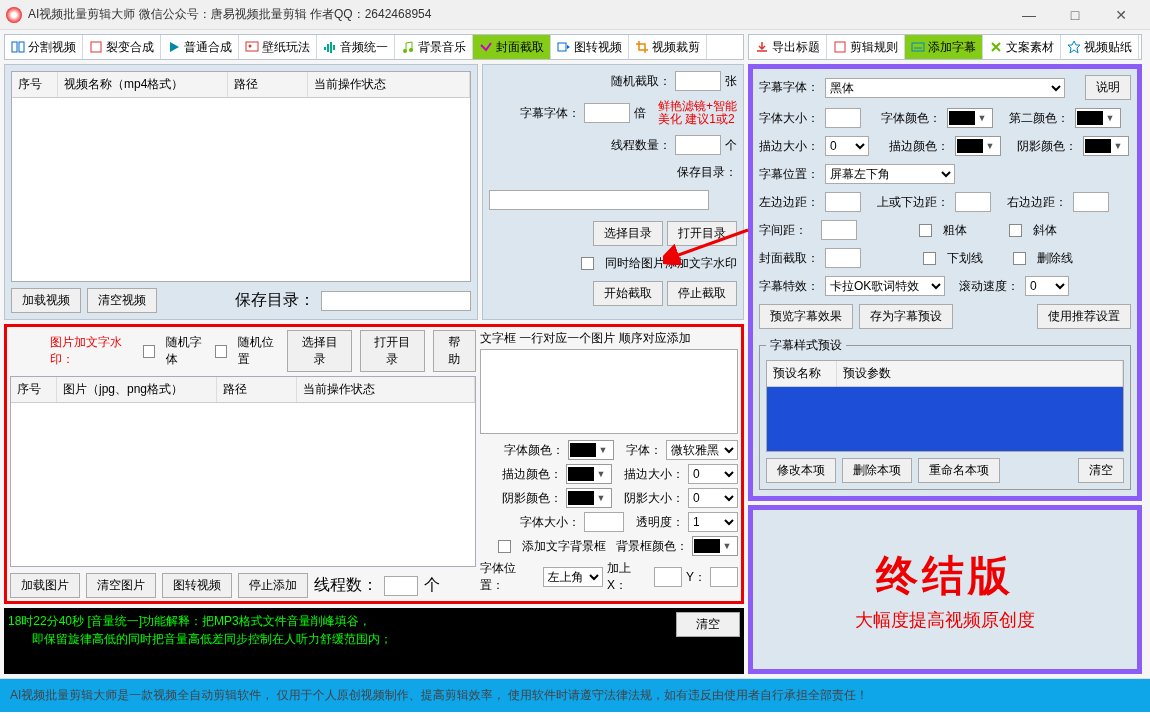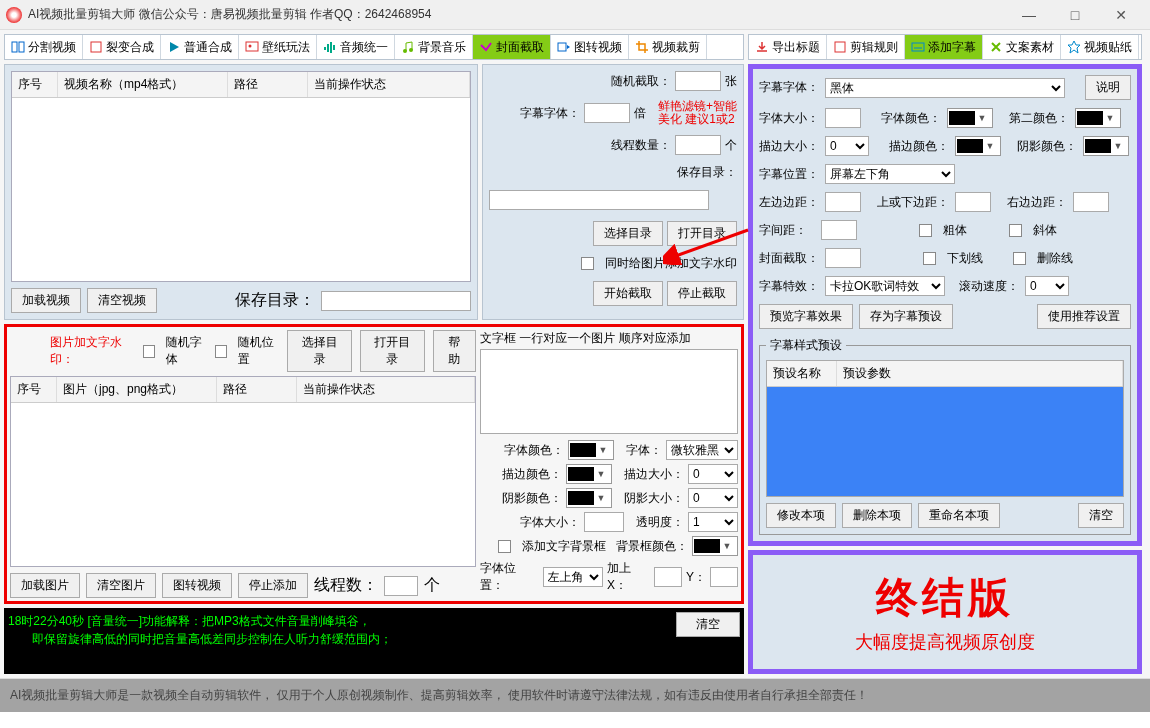--- a/index.html
+++ b/index.html
@@ -45,22 +45,22 @@
 .logtext { color: #0f0; line-height: 1.5; }
 .clearbtn { position: absolute; top: 4px; right: 4px; }
 .bigred { flex: 1; display: flex; flex-direction: column; align-items: center; justify-content: center; color: #e00; }
 .bigred .big { font-size: 42px; font-weight: bold; letter-spacing: 4px; }
 .bigred .sub { font-size: 18px; margin-top: 4px; }
 .rightpanel { background: #dce6ef; border: 5px solid #8b5cf6; padding: 6px; font-size: 12px; }
 .rrow { display: flex; align-items: center; gap: 6px; margin-bottom: 8px; flex-wrap: nowrap; }
 .rlabel { min-width: 56px; }
 fieldset.preset { border: 1px solid #999; padding: 6px; margin-top: 4px; }
 fieldset.preset legend { font-size: 12px; padding: 0 4px; }
-.presetgrid { background: #3b82f6; border: 1px solid #aaa; height: 137px; }
-.footer { height: 34px; padding: 8px 10px; font-size: 12px; color: #444; background: #a3a3a3; border-top: 1px solid #ddd; }
+.presetgrid { background: #1d4ed8; border: 1px solid #aaa; height: 92px; }
+.footer { height: 34px; padding: 8px 10px; font-size: 12px; color: #444; background: #0ea5e9; border-top: 1px solid #ddd; }
 .svgicon { width: 14px; height: 14px; }
 </style>
 </head>
 <body>
 
 <div class="titlebar">
   <div class="icon"></div>
   <span>AI视频批量剪辑大师   微信公众号：唐易视频批量剪辑   作者QQ：2642468954</span>
   <div class="spacer"></div>
   <div class="winbtn">—</div>

